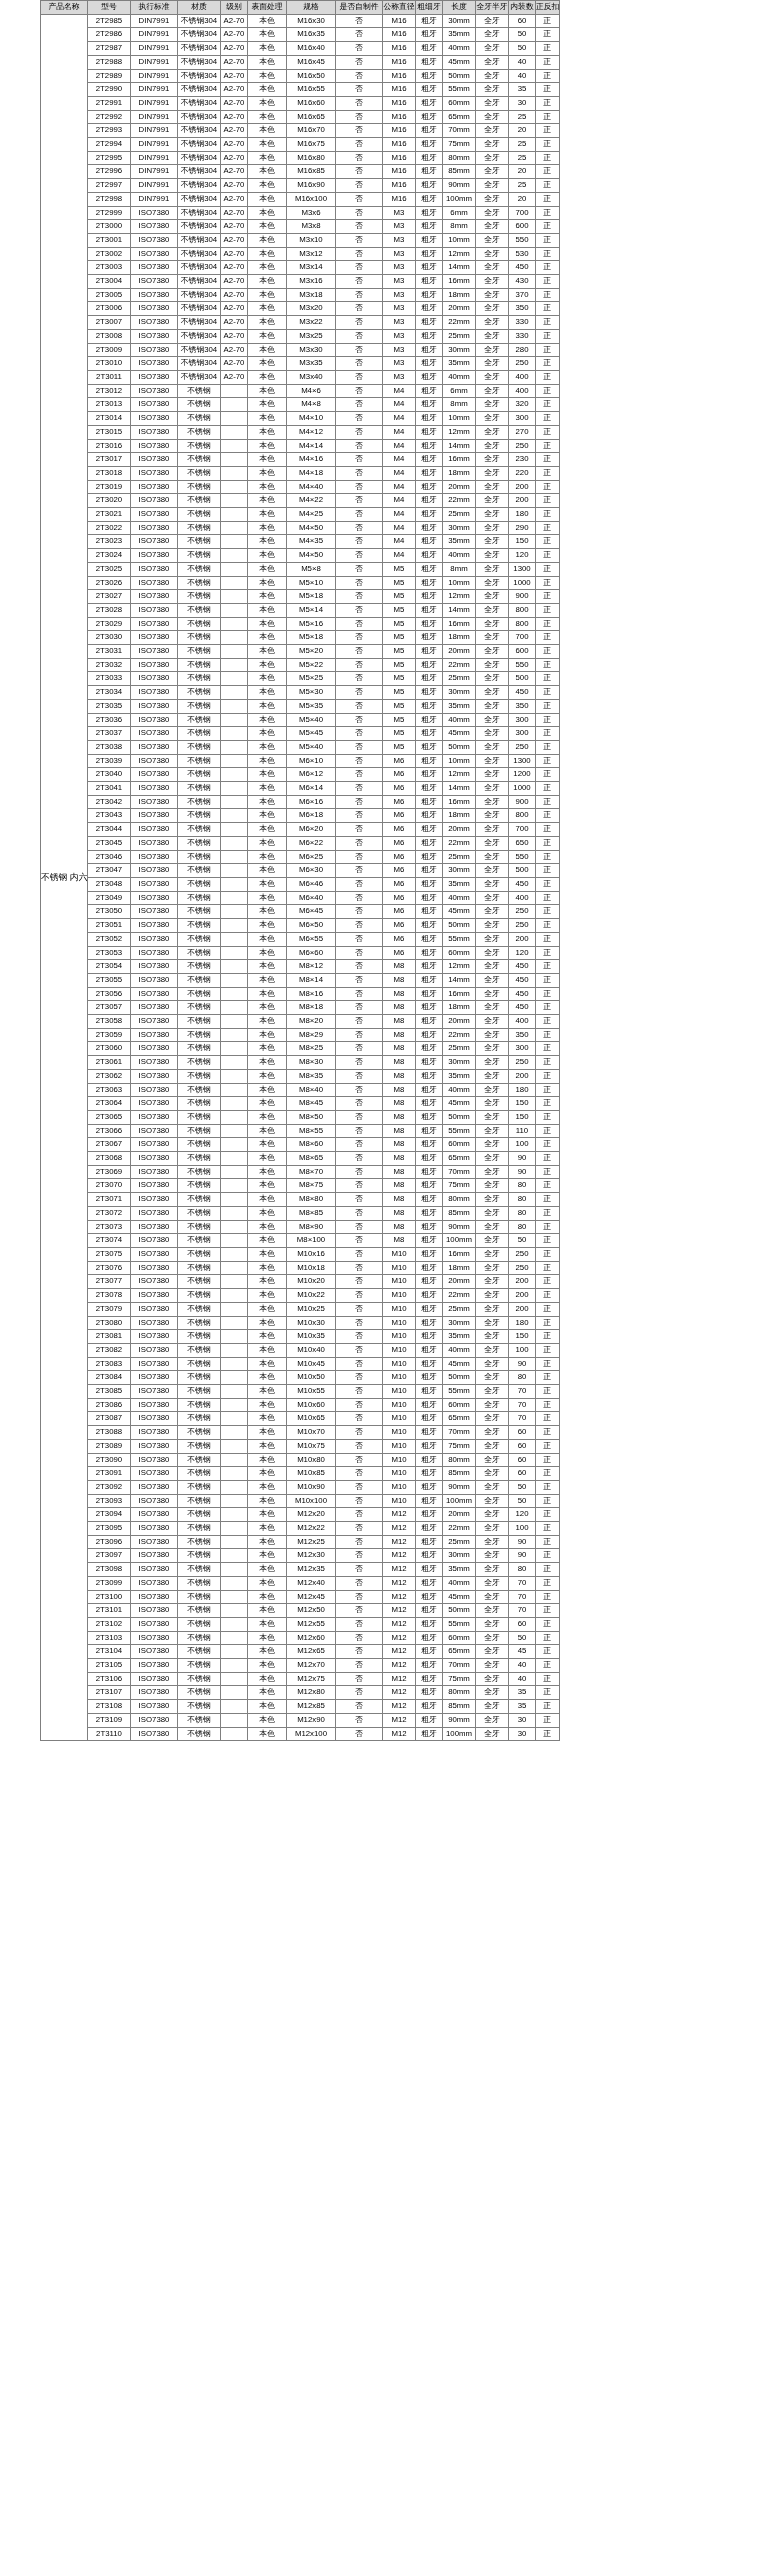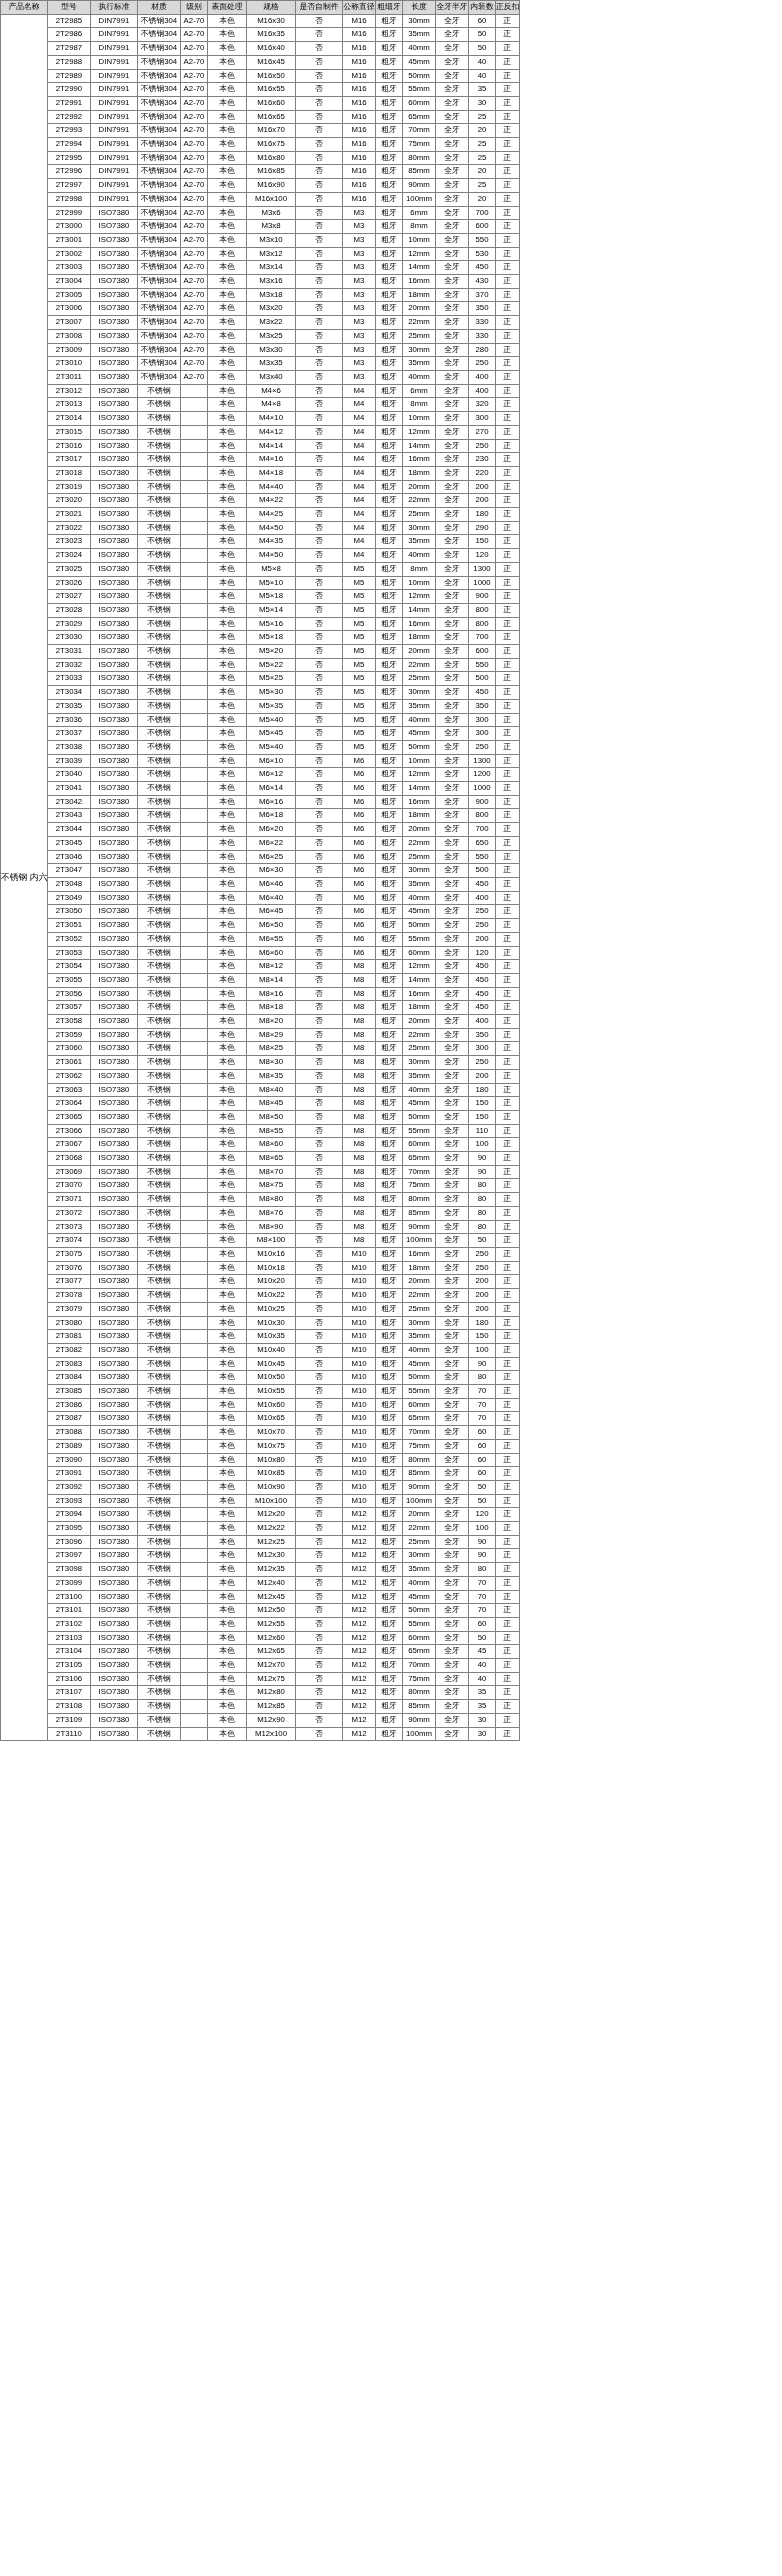--- a/index.html
+++ b/index.html
@@ -8,20 +8,21 @@
     background: #ffffff;
   }
   body {
     width: 783px;
     font-family: "Liberation Sans", sans-serif;
     color: #000000;
   }
   #sheet {
     width: 621px;
     position: relative;
+    padding-left: 40px;
   }
   table.grid {
     border-collapse: collapse;
     table-layout: fixed;
     width: 464px;
     margin: 0;
     font-size: 7.8px;
   }
   table.grid td, table.grid th {
     border: 1px solid #7f7f7f;
@@ -1409,21 +1410,21 @@
           <td>全牙</td>
           <td>80</td>
           <td>正</td>
         </tr>
         <tr>
           <td>2T3072</td>
           <td>ISO7380</td>
           <td>不锈钢</td>
           <td></td>
           <td>本色</td>
-          <td>M8×76</td>
+          <td>M8×85</td>
           <td>否</td>
           <td>M8</td>
           <td>粗牙</td>
           <td>85mm</td>
           <td>全牙</td>
           <td>80</td>
           <td>正</td>
         </tr>
         <tr>
           <td>2T3073</td>

